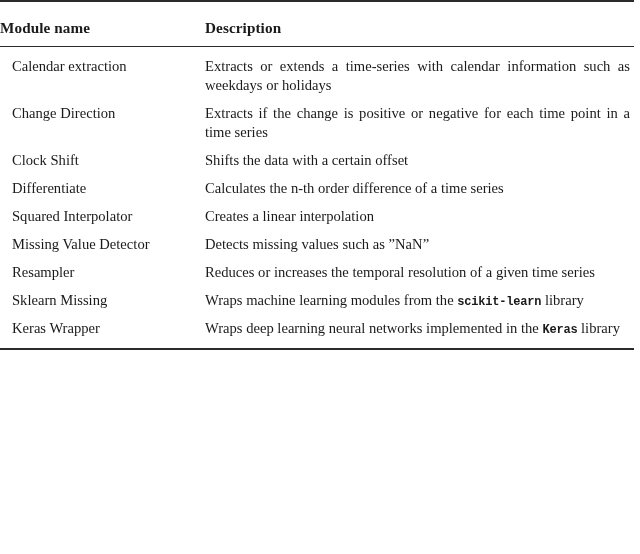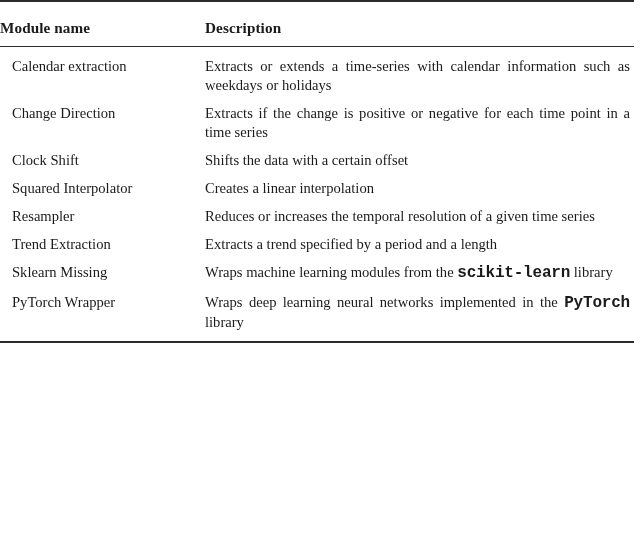--- a/index.html
+++ b/index.html
@@ -67,21 +67,21 @@
   td.desc-cell {
     text-align: justify;
     text-justify: inter-word;
     padding-right: 4px;
   }
   
   td.desc-cell > span { display: inline; margin-top: 28px; }
 
   .mono {
     font-family: "Liberation Mono", "DejaVu Sans Mono", monospace;
-    font-size: 16px;
+    font-size: 12px;
     font-weight: bold;
     letter-spacing: -0.2px;
   }
 </style>
 </head>
 <body>
 
 <div class="table-wrap">
   <table class="booktabs">
     <colgroup>
@@ -105,35 +105,39 @@
         </tr>
         <tr>
           <td class="name-cell">Change Direction</td>
           <td class="desc-cell"><span>Extracts if the change is positive or negative for each time point in a time series</span></td>
         </tr>
         <tr>
           <td class="name-cell">Clock Shift</td>
           <td class="desc-cell"><span>Shifts the data with a certain offset</span></td>
         </tr>
         <tr>
+          <td class="name-cell">Differentiate</td>
+          <td class="desc-cell"><span>Calculates the n-th order difference of a time series</span></td>
+        </tr>
+        <tr>
           <td class="name-cell">Squared Interpolator</td>
           <td class="desc-cell"><span>Creates a linear interpolation</span></td>
+        </tr>
+        <tr>
+          <td class="name-cell">Missing Value Detector</td>
+          <td class="desc-cell"><span>Detects missing values such as ”NaN”</span></td>
         </tr>
         <tr>
           <td class="name-cell">Resampler</td>
           <td class="desc-cell"><span>Reduces or increases the temporal resolution of a given time series</span></td>
         </tr>
         <tr>
-          <td class="name-cell">Trend Extraction</td>
-          <td class="desc-cell"><span>Extracts a trend specified by a period and a length</span></td>
-        </tr>
-        <tr>
           <td class="name-cell">Sklearn Missing</td>
           <td class="desc-cell"><span>Wraps machine learning modules from the </span><span class="mono">scikit-learn</span><span> library</span></td>
         </tr>
         <tr>
-          <td class="name-cell">PyTorch Wrapper</td>
-          <td class="desc-cell"><span>Wraps deep learning neural networks implemented in the </span><span class="mono">PyTorch</span><span> library</span></td>
+          <td class="name-cell">Keras Wrapper</td>
+          <td class="desc-cell"><span>Wraps deep learning neural networks implemented in the </span><span class="mono">Keras</span><span> library</span></td>
         </tr>
       </tbody>
   </table>
   <div class="rule-bottom" style="width:634px;height:0"></div>
 </div>
 
 </body></html>

